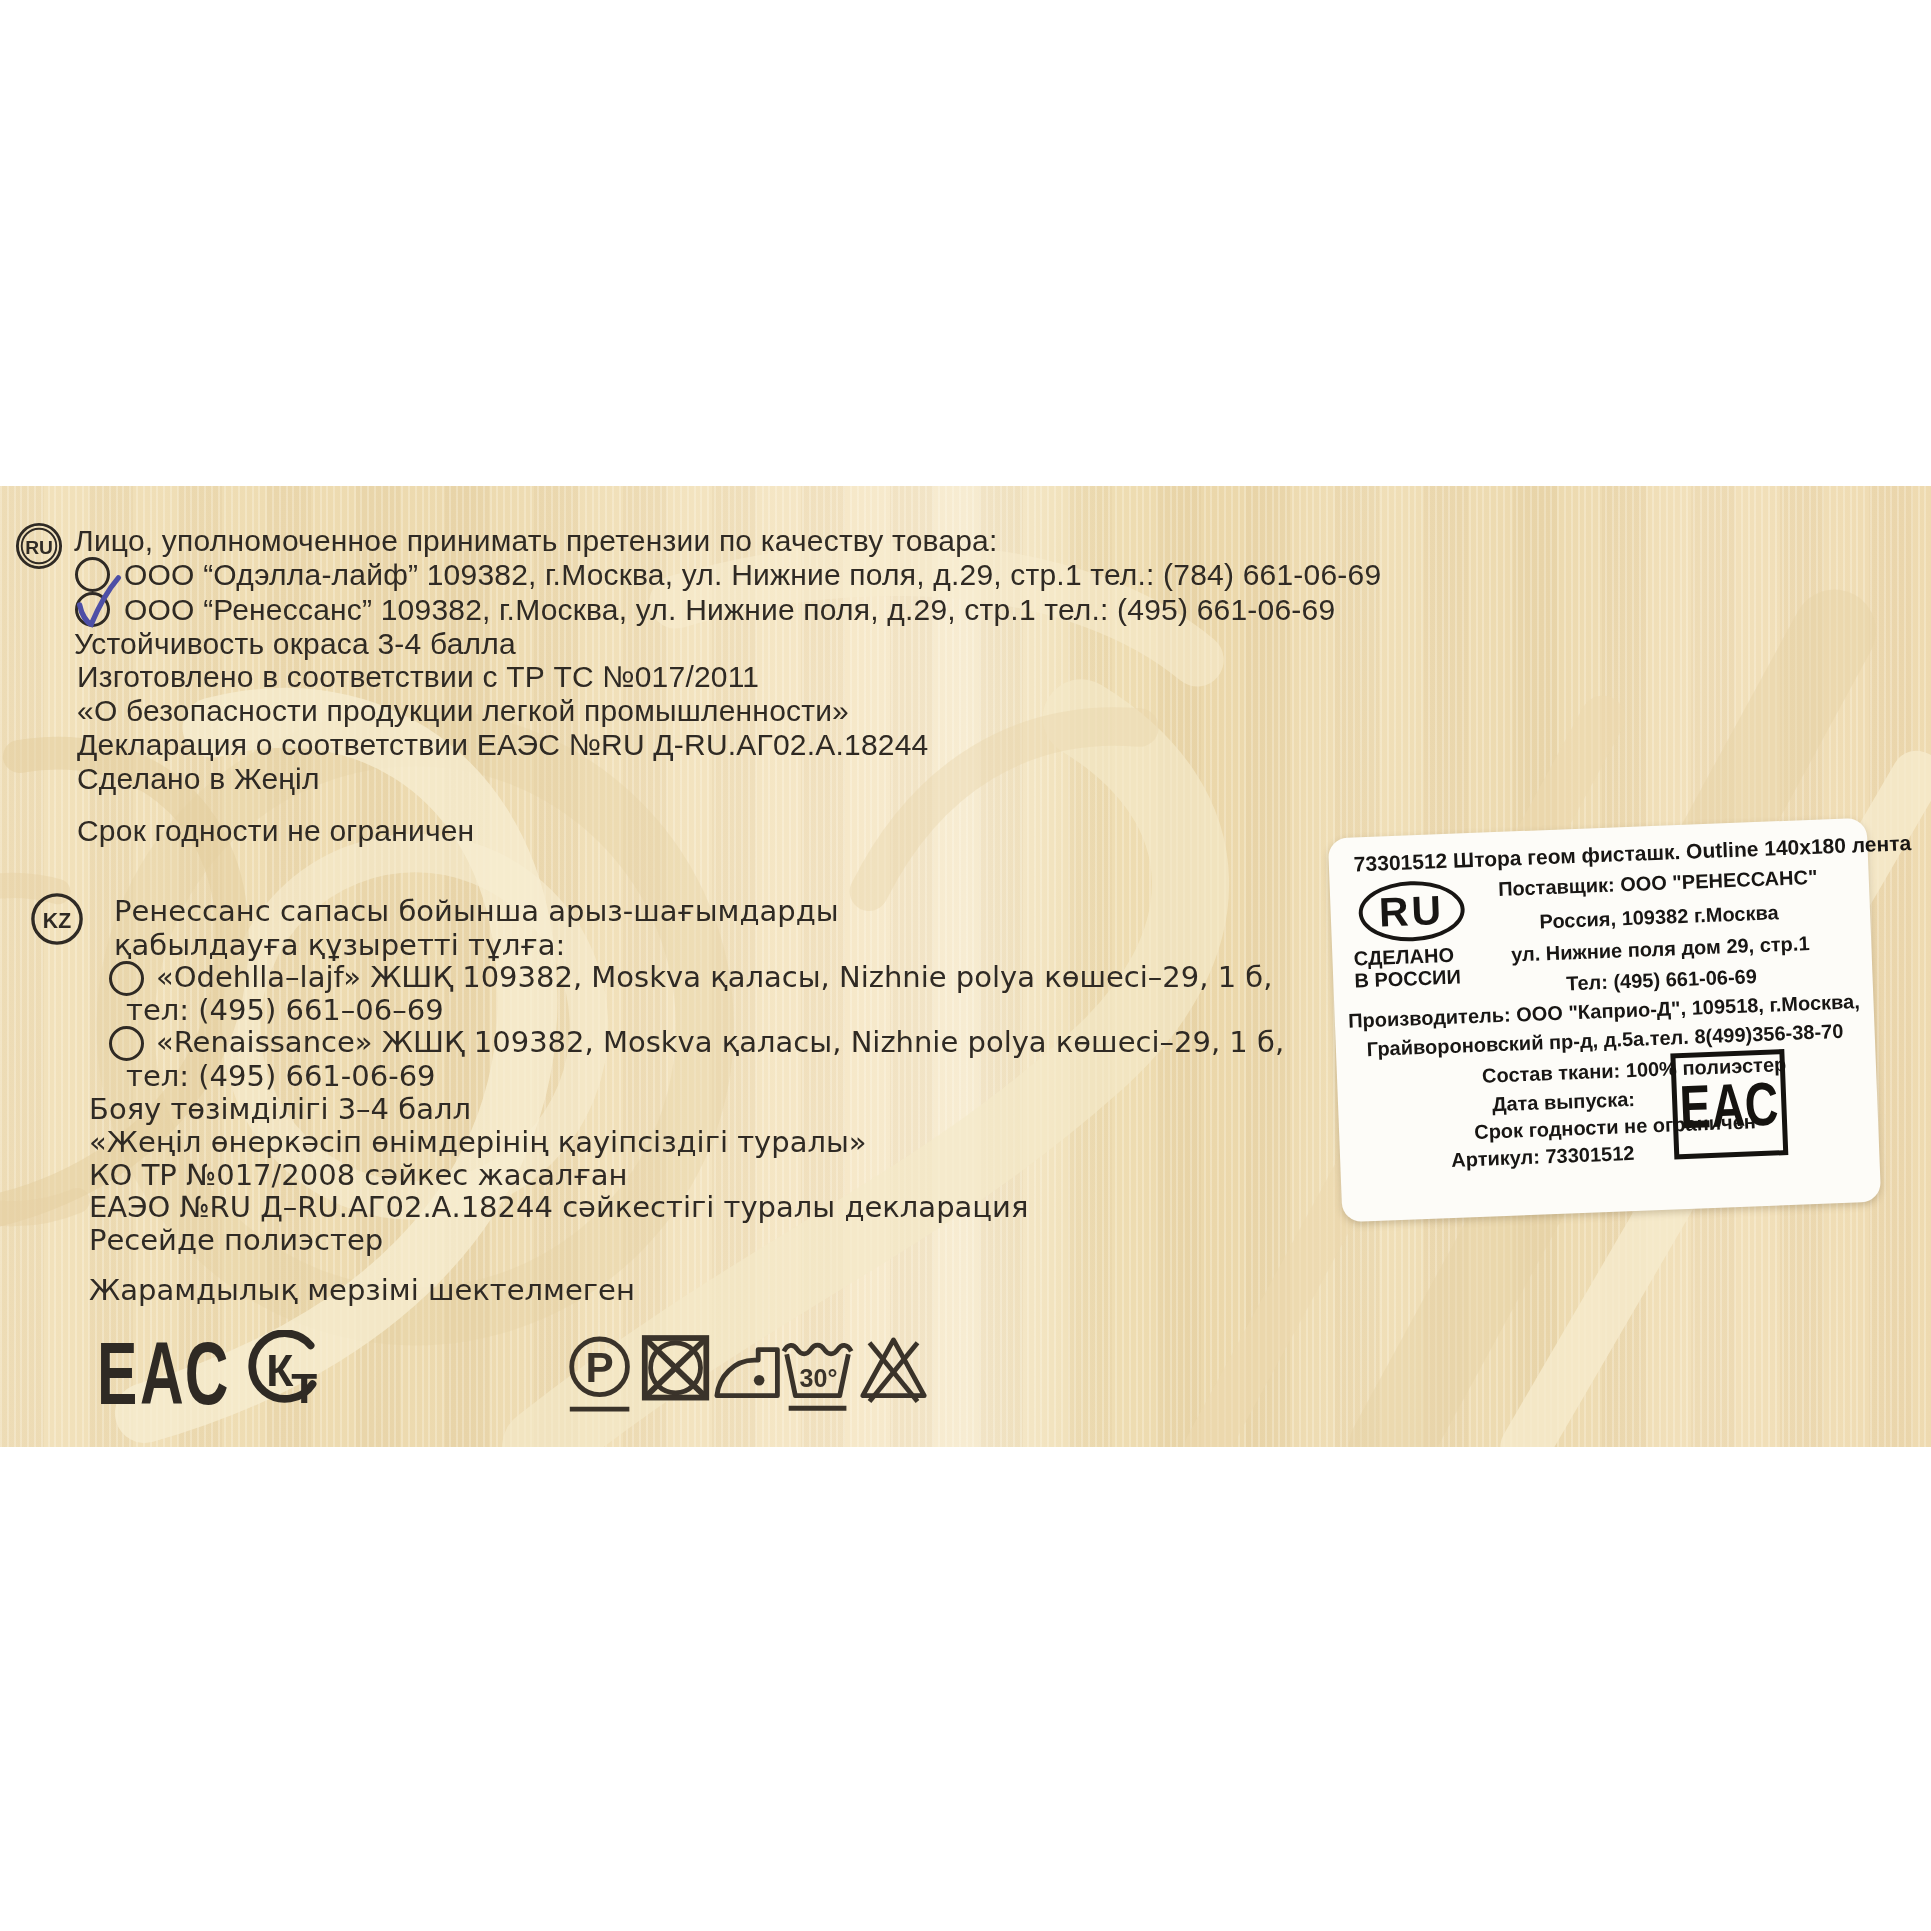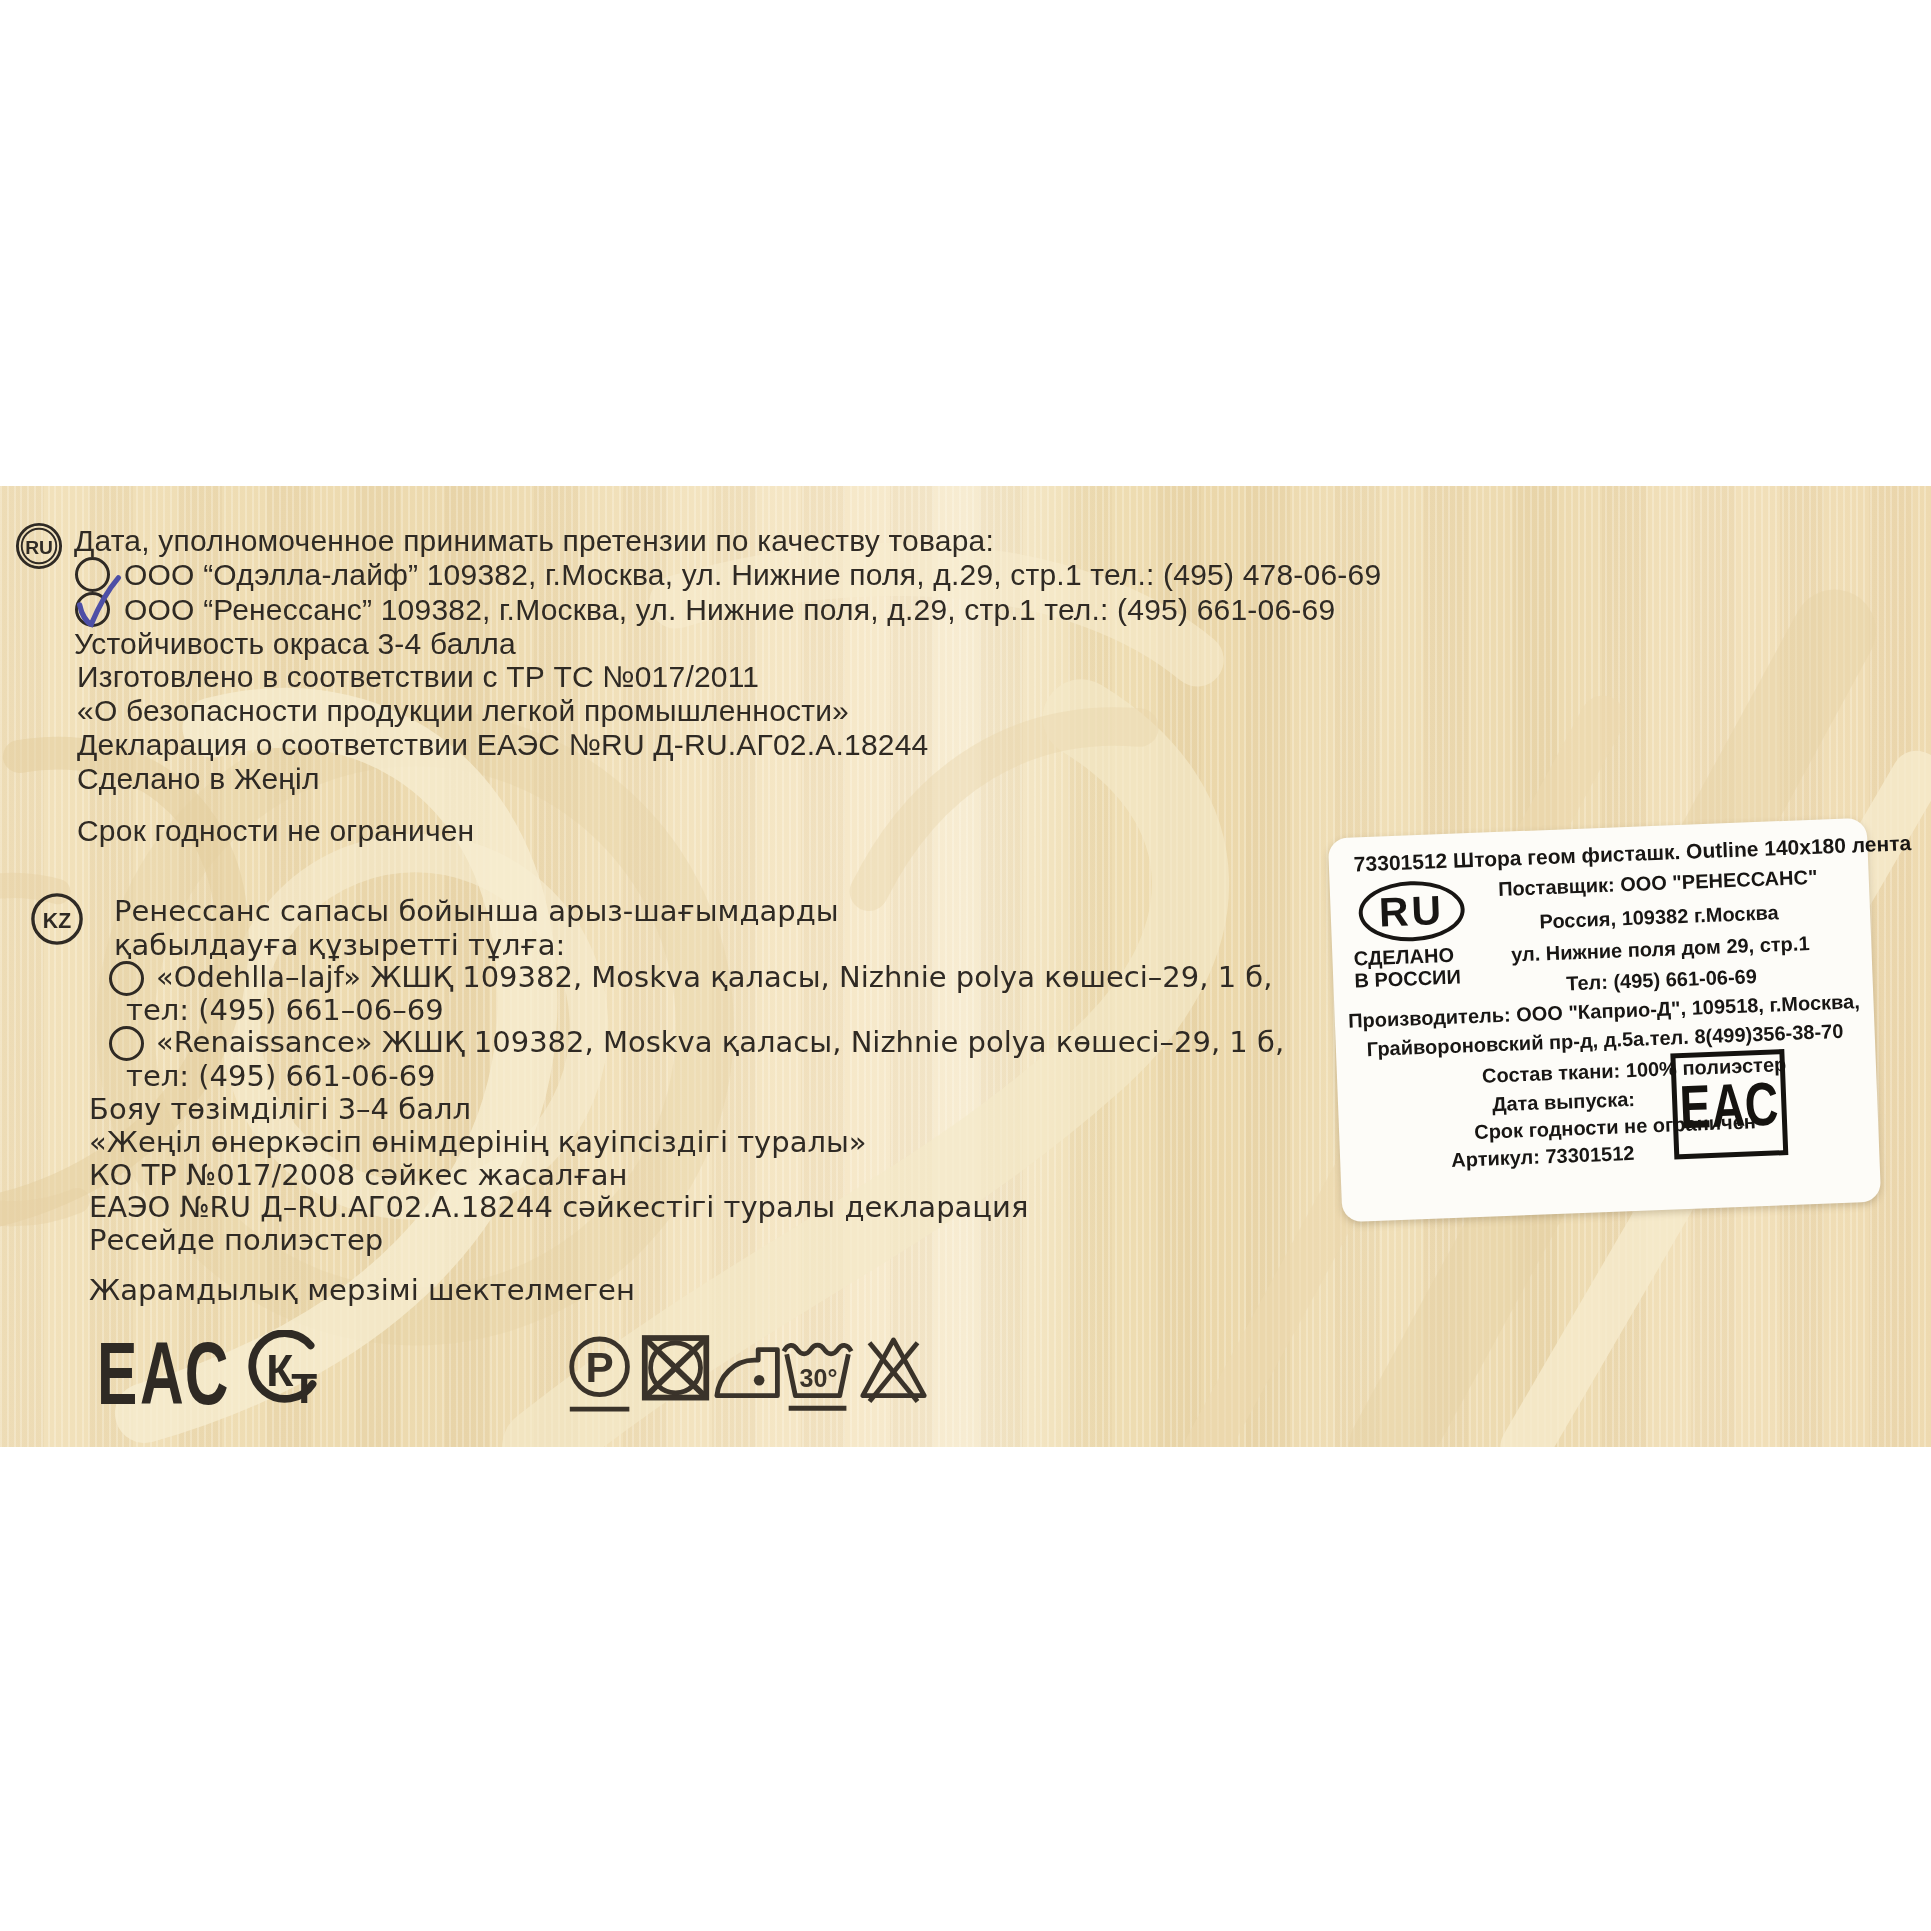--- a/index.html
+++ b/index.html
@@ -72,24 +72,24 @@
   </div>
 
   <div>
 
     <svg class="badge" style="left:15.4px;top:522px" width="48" height="48" viewBox="0 0 50 50">
       <circle cx="25" cy="25" r="22.5" fill="none" stroke="#2f2a24" stroke-width="3"></circle>
       <circle cx="25" cy="25" r="18" fill="none" stroke="#2f2a24" stroke-width="2"></circle>
       <text x="25" y="33" text-anchor="middle" font-size="20" font-weight="bold" fill="#2f2a24" font-family="Liberation Sans, sans-serif">RU</text>
     </svg>
 
-    <div class="tl" style="left:74px;top:524px">Дата, уполномоченное принимать претензии по качеству товара:</div>
+    <div class="tl" style="left:74px;top:524px">Лицо, уполномоченное принимать претензии по качеству товара:</div>
 
     <span class="radio" style="left:75px;top:557px"></span>
-    <div class="tl" style="left:124px;top:558px">ООО “Одэлла-лайф” 109382, г.Москва, ул. Нижние поля, д.29, стр.1 тел.: (495) 478-06-69</div>
+    <div class="tl" style="left:124px;top:558px">ООО “Одэлла-лайф” 109382, г.Москва, ул. Нижние поля, д.29, стр.1 тел.: (784) 661-06-69</div>
 
     <span class="radio" style="left:75px;top:592px"></span>
     <svg class="checkmark" style="left:70px;top:572px" width="58" height="62" viewBox="0 0 60 64">
       <path d="M10 34 C12 44 17 52 22 54 C27 42 38 20 50 6" fill="none" stroke="#4d4fa6" stroke-width="5.5" stroke-linecap="round"></path>
     </svg>
     <div class="tl" style="left:124px;top:593px">ООО “Ренессанс”  109382, г.Москва, ул. Нижние поля, д.29, стр.1 тел.: (495) 661-06-69</div>
 
     <div class="tl" style="left:74px;top:627px">Устойчивость окраса 3-4 балла</div>
     <div class="tl" style="left:77px;top:660px">Изготовлено в соответствии с ТР ТС №017/2011</div>
     <div class="tl" style="left:77px;top:694px">«О безопасности продукции легкой промышленности»</div>

